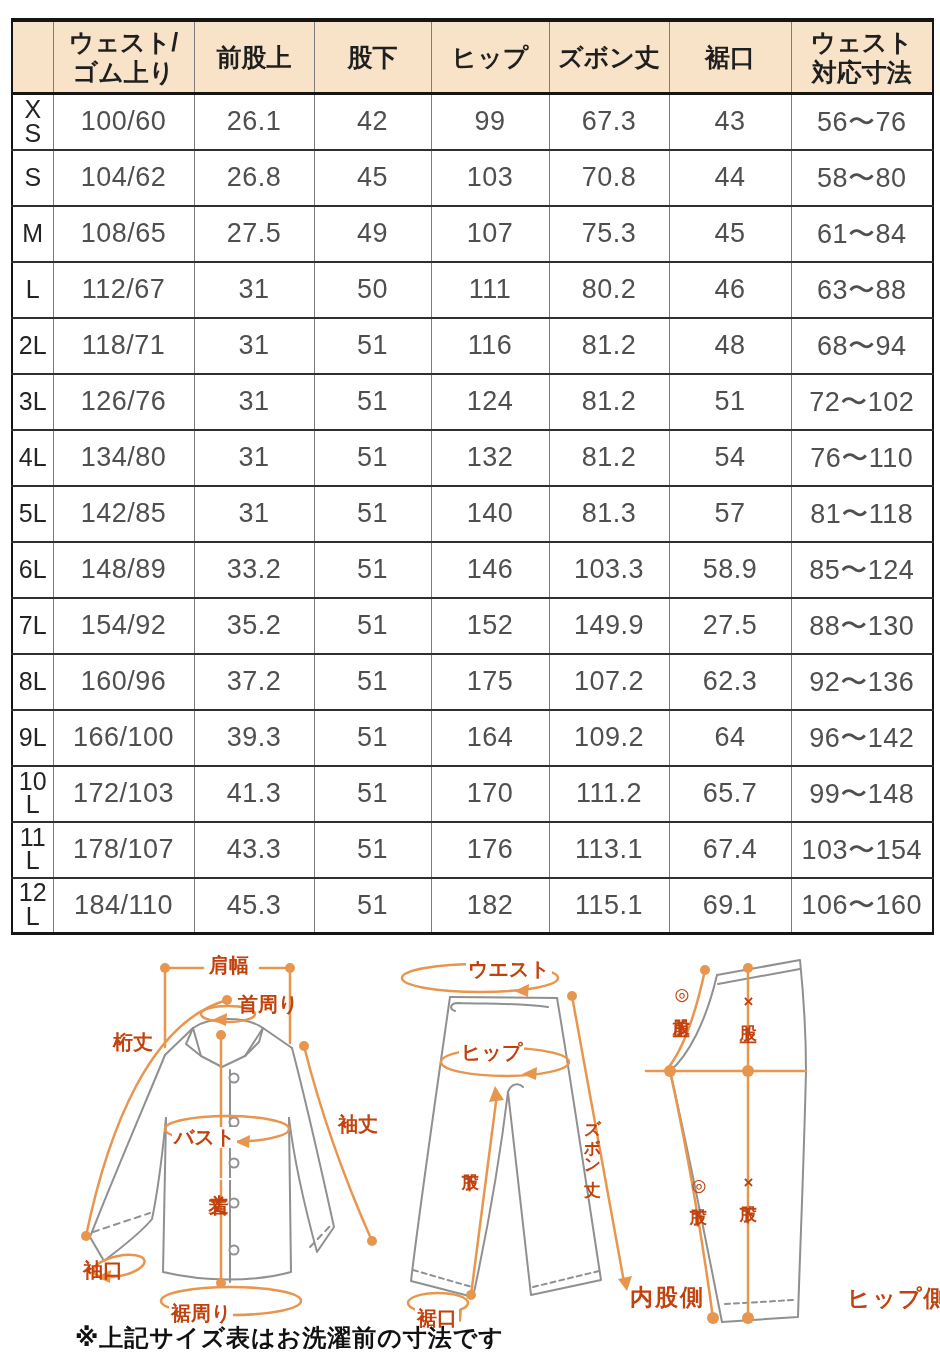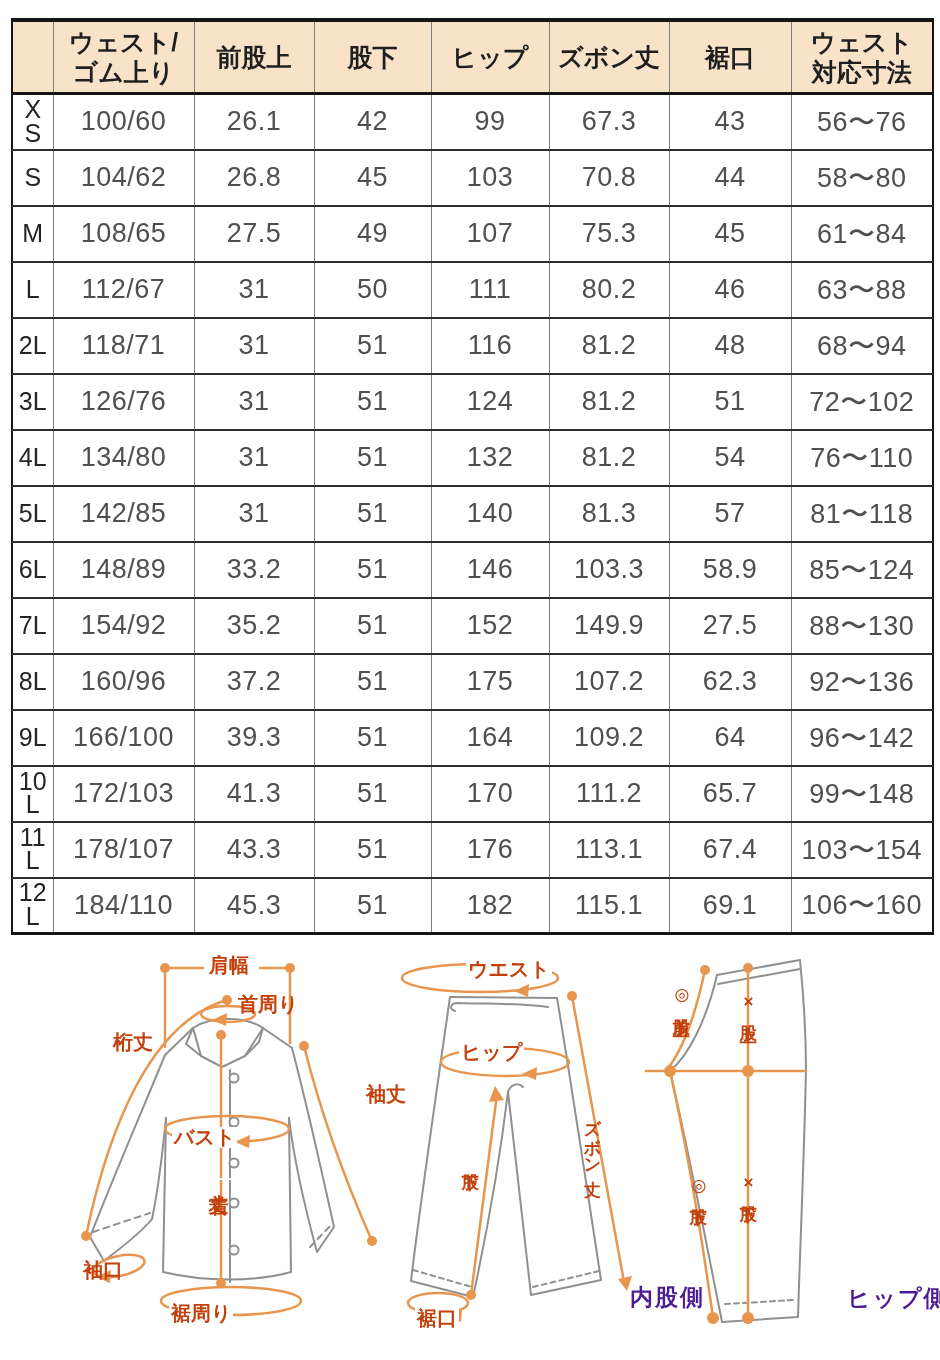--- a/index.html
+++ b/index.html
@@ -44,21 +44,21 @@
   
   svg.lineart { position:absolute; left:0; top:0; }
   .dlabel {
     position:absolute; font-weight:bold; color:#c2410c;
     font-size:20px; line-height:1.05; white-space:nowrap;
   }
   .whitebg { background:#ffffff; padding:0 2px; }
   .vlabel { writing-mode:vertical-rl; text-orientation:upright; letter-spacing:1px; }
   .small  { font-size:20px; }
   .vsmall { font-size:17px; }
-  .graylabel { color:#4c1d95; font-size:23px; letter-spacing:2px; }
+  .graylabel { color:#c2410c; font-size:23px; letter-spacing:2px; }
   .note {
     position:absolute; left:75px; top:1322px;
     font-size:24px; font-weight:bold; color:#111; letter-spacing:1px;
   }
 </style>
 </head>
 <body>
 
 <div class="stage">
 
@@ -338,32 +338,33 @@
           <circle cx="748" cy="1071" r="6"></circle>
         <circle cx="713" cy="1318" r="6"></circle>
           <circle cx="748" cy="1318" r="6"></circle>
       </g>
     </g>
   </svg>
 
   <div class="dlabel whitebg" style="left:207px; top:955px;">肩幅</div>
   <div class="dlabel small" style="left:238px; top:994px;">首周り</div>
   <div class="dlabel small" style="left:113px; top:1032px;">桁丈</div>
-  <div class="dlabel small" style="left:338px; top:1084px;margin-left:28px;">袖丈</div>
+  <div class="dlabel small" style="left:338px; top:1114px;">袖丈</div>
   <div class="dlabel small whitebg" style="left:172px; top:1127px;">バスト</div>
   <div class="dlabel small vlabel whitebg" style="left:206px; top:1178px;">着丈</div>
   <div class="dlabel small" style="left:83px; top:1260px;">袖口</div>
   <div class="dlabel small whitebg" style="left:169px; top:1303px;">裾周り</div>
 
   <div class="dlabel small whitebg" style="left:466px; top:959px;">ウエスト</div>
   <div class="dlabel small whitebg" style="left:459px; top:1042px;">ヒップ</div>
   <div class="dlabel vsmall vlabel" style="left:583px; top:1106px;">ズボン丈</div>
   <div class="dlabel vsmall vlabel whitebg" style="left:459px; top:1161px;">股下</div>
   <div class="dlabel small whitebg" style="left:415px; top:1308px;">裾口</div>
 
   <div class="dlabel vsmall vlabel" style="left:672px; top:984px;">◎前股上</div>
   <div class="dlabel vsmall vlabel" style="left:739px; top:992px;">×股上</div>
   <div class="dlabel vsmall vlabel" style="left:689px; top:1175px;">◎股下</div>
   <div class="dlabel vsmall vlabel" style="left:739px; top:1173px;">×股下</div>
   <div class="dlabel graylabel" style="left:630px; top:1285px;">内股側</div>
   <div class="dlabel graylabel" style="left:812px; top:1286px;margin-left:35px;">ヒップ側</div>
 
+  <div class="note">※上記サイズ表はお洗濯前の寸法です</div>
 </div>
 
 </body></html>

